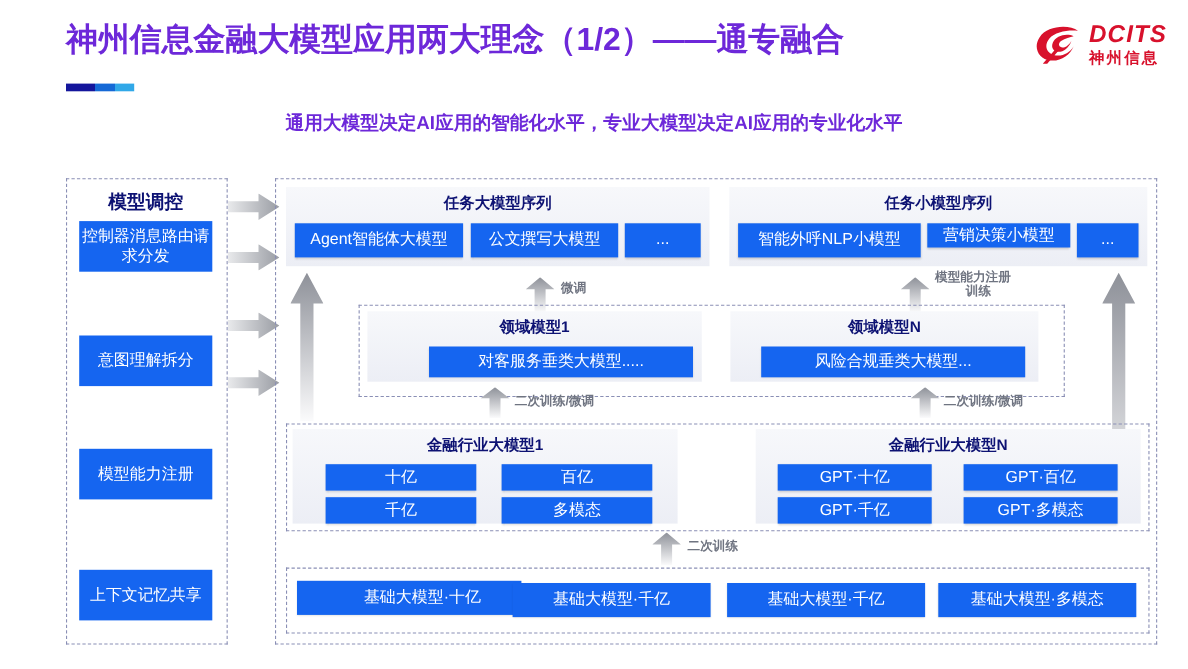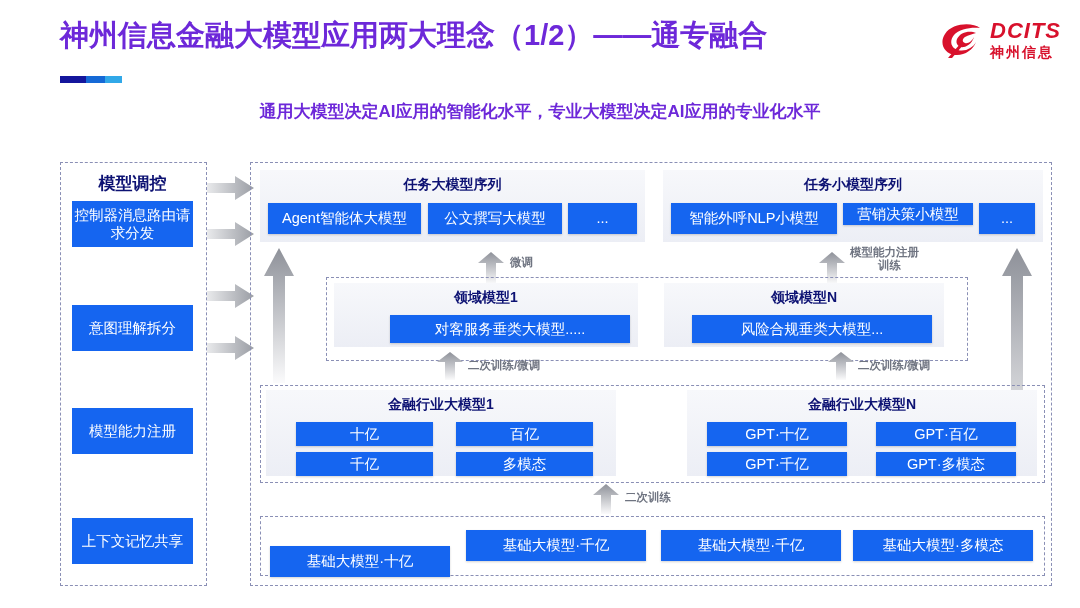--- a/index.html
+++ b/index.html
@@ -236,21 +236,21 @@
   <div class="bluebox" style="left:876px;top:452px;width:140px;height:24px;">
     <span>GPT·多模态</span>
   </div>
 
   <svg class="v-arrow" style="left:593px;top:484px;width:26px;height:30px;" viewBox="0 0 26 30">
     <path d="M8 30 V11 H0 L13 0 L26 11 H18 V30 Z" fill="url(#gv)"></path>
   </svg>
   <div class="arrow-label" style="left:625px;top:491px;">二次训练</div>
 
   <div class="dash-box" style="left:260px;top:516px;width:783px;height:58px;"></div>
-  <div class="bluebox" style="left:270px;top:546px;width:180px;height:31px;">
+  <div class="bluebox" style="left:270px;top:528px;width:180px;height:31px;padding-left:24px;">
     <span>基础大模型·十亿</span>
   </div>
   <div class="bluebox" style="left:466px;top:530px;width:180px;height:31px;">
     <span>基础大模型·千亿</span>
   </div>
   <div class="bluebox" style="left:661px;top:530px;width:180px;height:31px;">
     <span>基础大模型·千亿</span>
   </div>
   <div class="bluebox" style="left:853px;top:530px;width:180px;height:31px;">
     <span>基础大模型·多模态</span>

